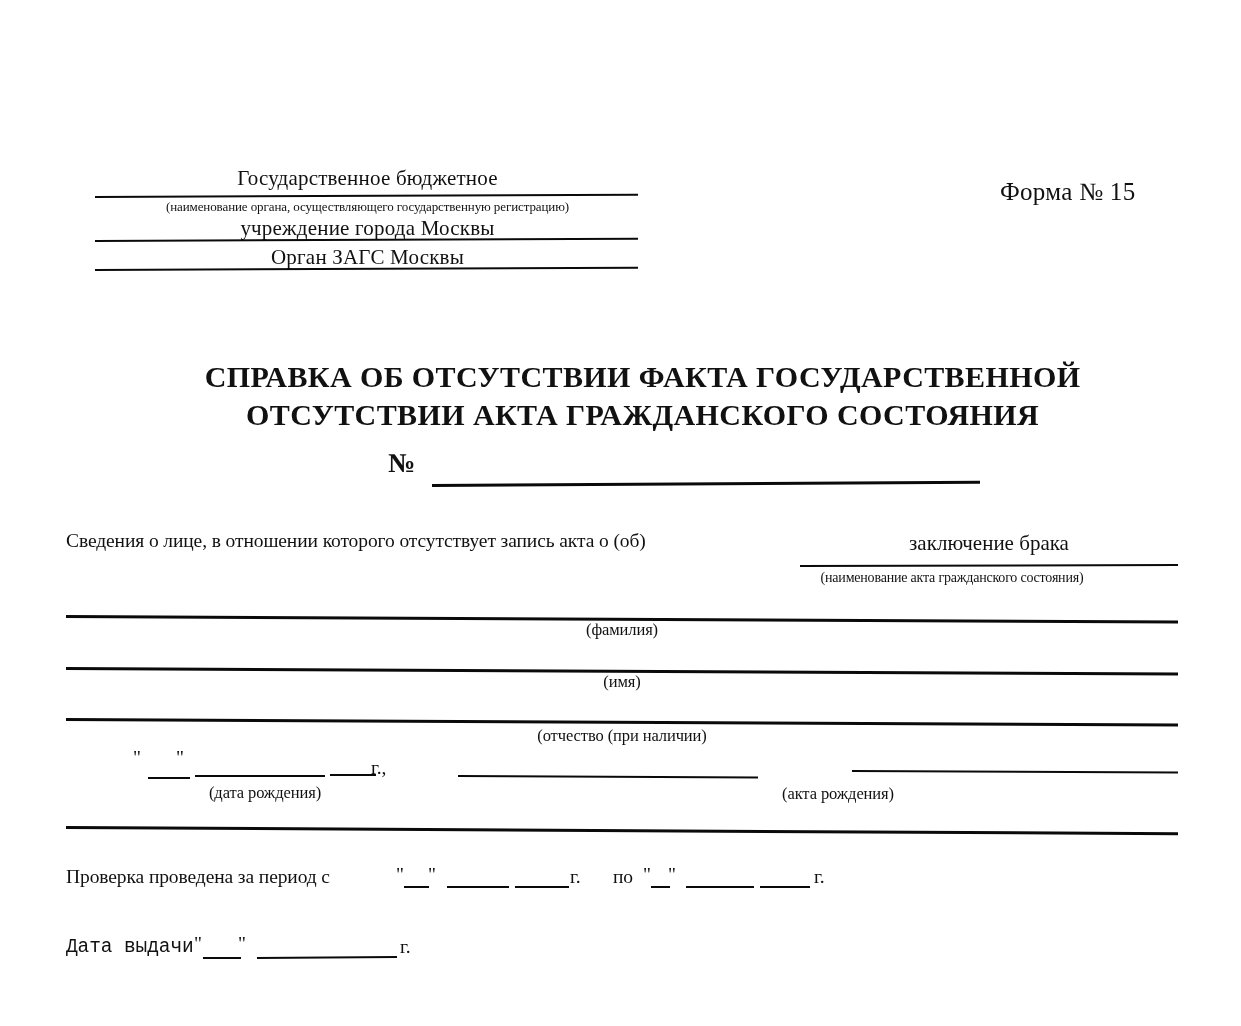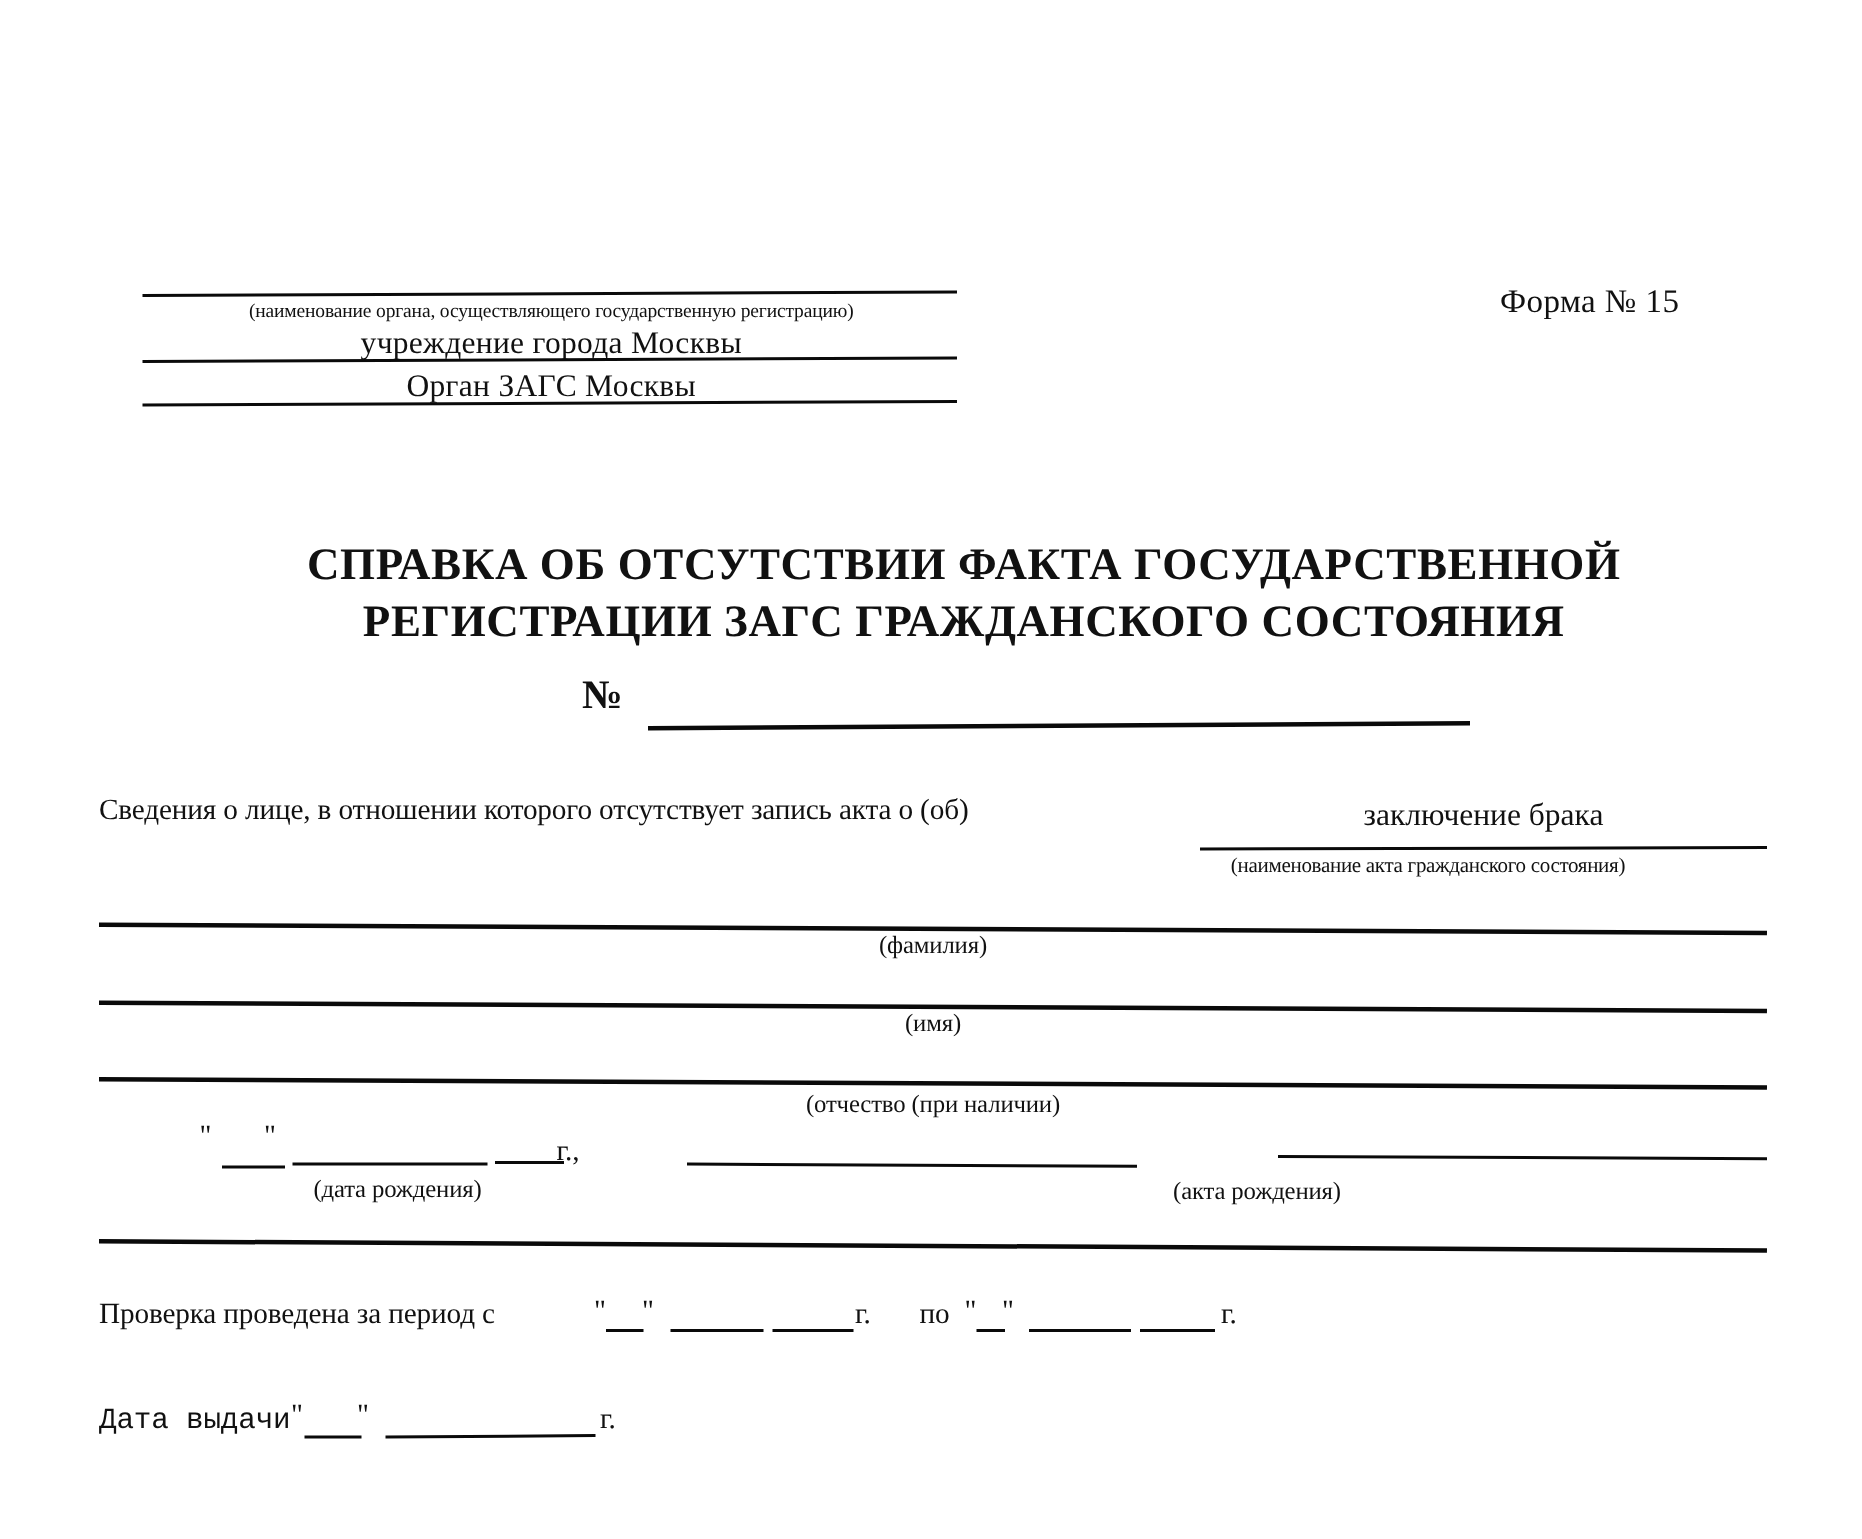--- a/index.html
+++ b/index.html
@@ -41,22 +41,22 @@
   .org-caption {
     text-align: center;
     font-size: 13px;
     line-height: 15px;
     letter-spacing: -.1px;
     white-space: nowrap;
   }
   #form-no {
     position: absolute;
     left: 1000px;
-    top: 188px;
-    font-size: 22px;
+    top: 178px;
+    font-size: 25px;
     letter-spacing: .3px;
     white-space: nowrap;
     text-align: right;
   }
 
   
   #title {
     position: absolute;
     left: 0;
     top: 358px;
@@ -122,20 +122,23 @@
     font-size: 19.5px;
     letter-spacing: -.1px;
     white-space: nowrap;
   }
 </style>
 </head>
 <body>
 
 <div id="page">
 
+  <div id="org-block">
+    <div class="org-line-text">Государственное бюджетное</div>
+  </div>
 
   <div class="rule thin" style="left:95px; top:196px; width:543px; transform:rotate(-0.25deg);"></div>
 
   <div class="abs" style="left:95px; top:199px; width:545px;">
     <div class="org-caption">(наименование органа, осуществляющего государственную регистрацию)</div>
   </div>
 
   <div class="abs" style="left:95px; top:215px; width:545px;">
     <div class="org-line-text">учреждение города Москвы</div>
   </div>
@@ -145,21 +148,21 @@
   <div class="abs" style="left:95px; top:244px; width:545px;">
     <div class="org-line-text">Орган ЗАГС Москвы</div>
   </div>
 
   <div class="rule thin" style="left:95px; top:269px; width:543px; transform:rotate(-0.25deg);"></div>
 
   <div id="form-no">Форма № 15</div>
 
   <div id="title">
     <div class="tl">СПРАВКА ОБ ОТСУТСТВИИ ФАКТА ГОСУДАРСТВЕННОЙ</div>
-    <div class="tl">РЕГИСТРАЦИИ ЗАГС ГРАЖДАНСКОГО СОСТОЯНИЯ</div>
+    <div class="tl">ОТСУТСТВИИ АКТА ГРАЖДАНСКОГО СОСТОЯНИЯ</div>
   </div>
 
   <div id="numrow">№</div>
   <div class="rule" style="left:432px; top:484px; width:548px; transform:rotate(-0.35deg);"></div>
 
   <div id="svedeniya">Сведения о лице, в отношении которого отсутствует запись акта о (об)</div>
 
   <div id="akt-value">заключение брака</div>
   <div class="rule thin" style="left:800px; top:565px; width:378px; transform:rotate(-0.15deg);"></div>
   <div id="akt-caption">(наименование акта гражданского состояния)</div>

